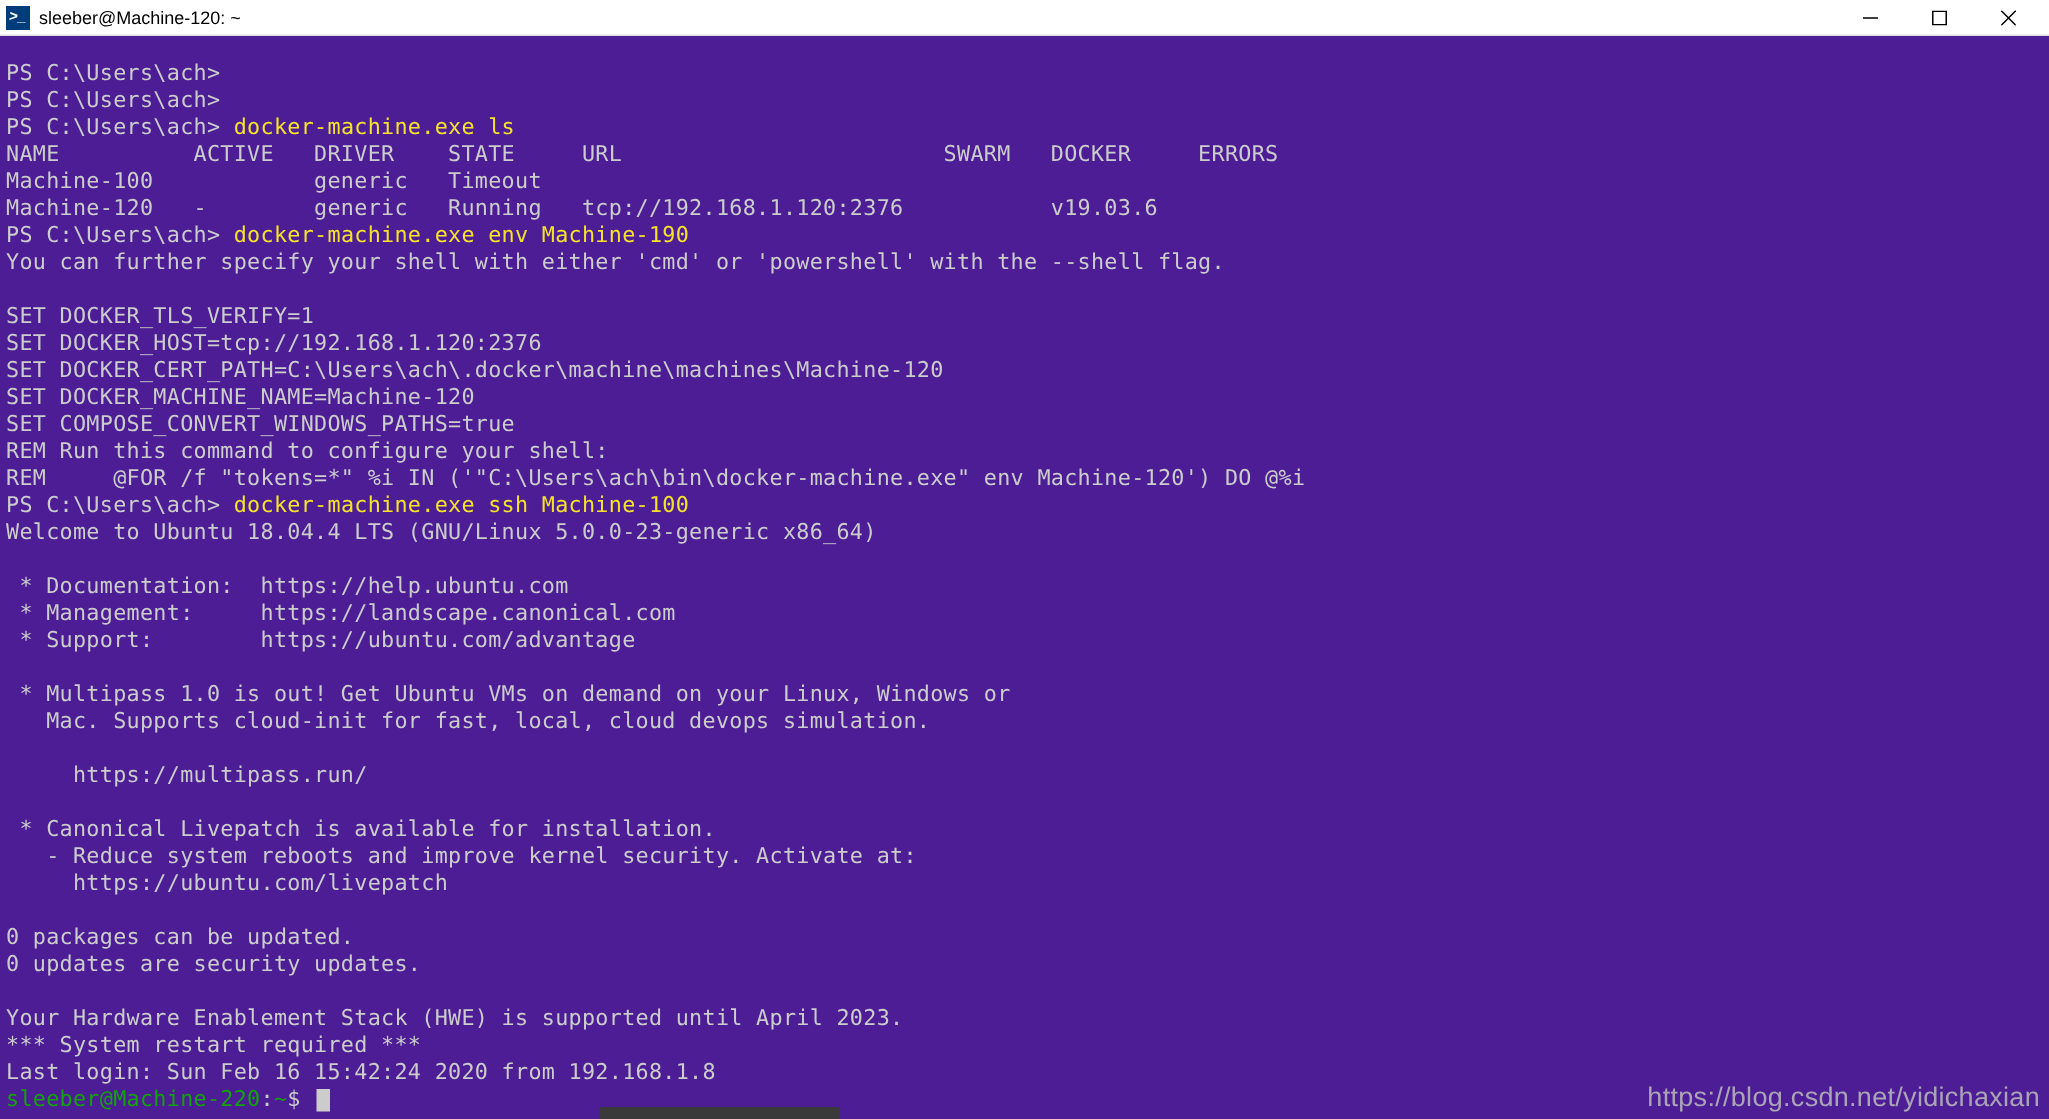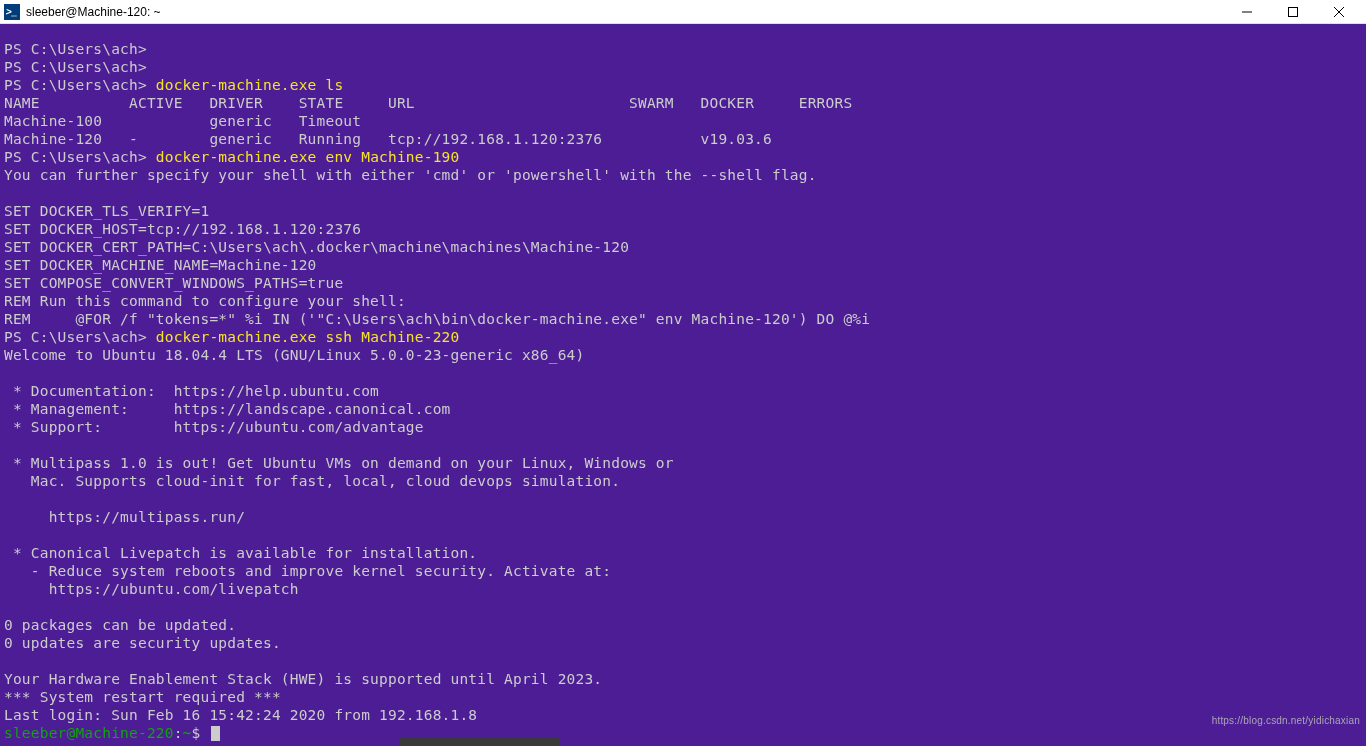--- a/index.html
+++ b/index.html
@@ -9,21 +9,21 @@
   .titlebar .icon { width:16px; height:16px; background:#003d7a; display:flex; align-items:center; justify-content:center; margin-right:6px; }
   .titlebar .icon span { color:#fff; font-size:10px; font-weight:bold; font-family:Arial,sans-serif; transform:skewX(-8deg); }
   .titlebar .title { color:#000; font-size:12px; font-family:"Segoe UI",Arial,sans-serif; }
   .winbtns { margin-left:auto; display:flex; }
   .winbtn { width:46px; height:24px; display:flex; align-items:center; justify-content:center; color:#000; font-family:Arial,sans-serif; }
   .winbtn svg { width:10px; height:10px; stroke:#000; stroke-width:1; fill:none; }
   .terminal { flex:1; background:#4c1d95; color:#cccccc; padding:16px 4px; line-height:18px; white-space:pre; font-family:"NSimSun","Consolas",monospace; position:relative; letter-spacing:0.2px; }
   .cmd { color:#f5e32b; }
   .prompt-green { color:#13a10e; }
   .cursor { display:inline-block; width:9px; height:15px; background:#cccccc; vertical-align:text-bottom; margin-left:2px; }
-  .watermark { position:absolute; right:6px; bottom:28px; color:#bcbcbc; font-family:Arial,sans-serif; font-size:10px; opacity:.85; pointer-events:none; }
+  .watermark { position:absolute; right:6px; bottom:18px; color:#bcbcbc; font-family:Arial,sans-serif; font-size:18px; opacity:.85; pointer-events:none; }
   .taskbar { height:8px; background:#1f1f1f; }
   .taskseg { position:absolute; bottom:0; left:400px; width:160px; height:8px; background:#3a3a3a; }
 </style>
 </head>
 <body>
 
 <div class="window">
   <div class="titlebar">
     <div class="icon">
         <span>&gt;_</span>
@@ -58,21 +58,21 @@
 PS C:\Users\ach&gt; <span class="cmd">docker-machine.exe env Machine-190</span>
 You can further specify your shell with either 'cmd' or 'powershell' with the --shell flag.
 
 SET DOCKER_TLS_VERIFY=1
 SET DOCKER_HOST=tcp://192.168.1.120:2376
 SET DOCKER_CERT_PATH=C:\Users\ach\.docker\machine\machines\Machine-120
 SET DOCKER_MACHINE_NAME=Machine-120
 SET COMPOSE_CONVERT_WINDOWS_PATHS=true
 REM Run this command to configure your shell:
 REM     @FOR /f "tokens=*" %i IN ('"C:\Users\ach\bin\docker-machine.exe" env Machine-120') DO @%i
-PS C:\Users\ach&gt; <span class="cmd">docker-machine.exe ssh Machine-220</span>
+PS C:\Users\ach&gt; <span class="cmd">docker-machine.exe ssh Machine-100</span>
 Welcome to Ubuntu 18.04.4 LTS (GNU/Linux 5.0.0-23-generic x86_64)
 
  * Documentation:  https://help.ubuntu.com
  * Management:     https://landscape.canonical.com
  * Support:        https://ubuntu.com/advantage
 
  * Multipass 1.0 is out! Get Ubuntu VMs on demand on your Linux, Windows or
    Mac. Supports cloud-init for fast, local, cloud devops simulation.
 
      https://multipass.run/

